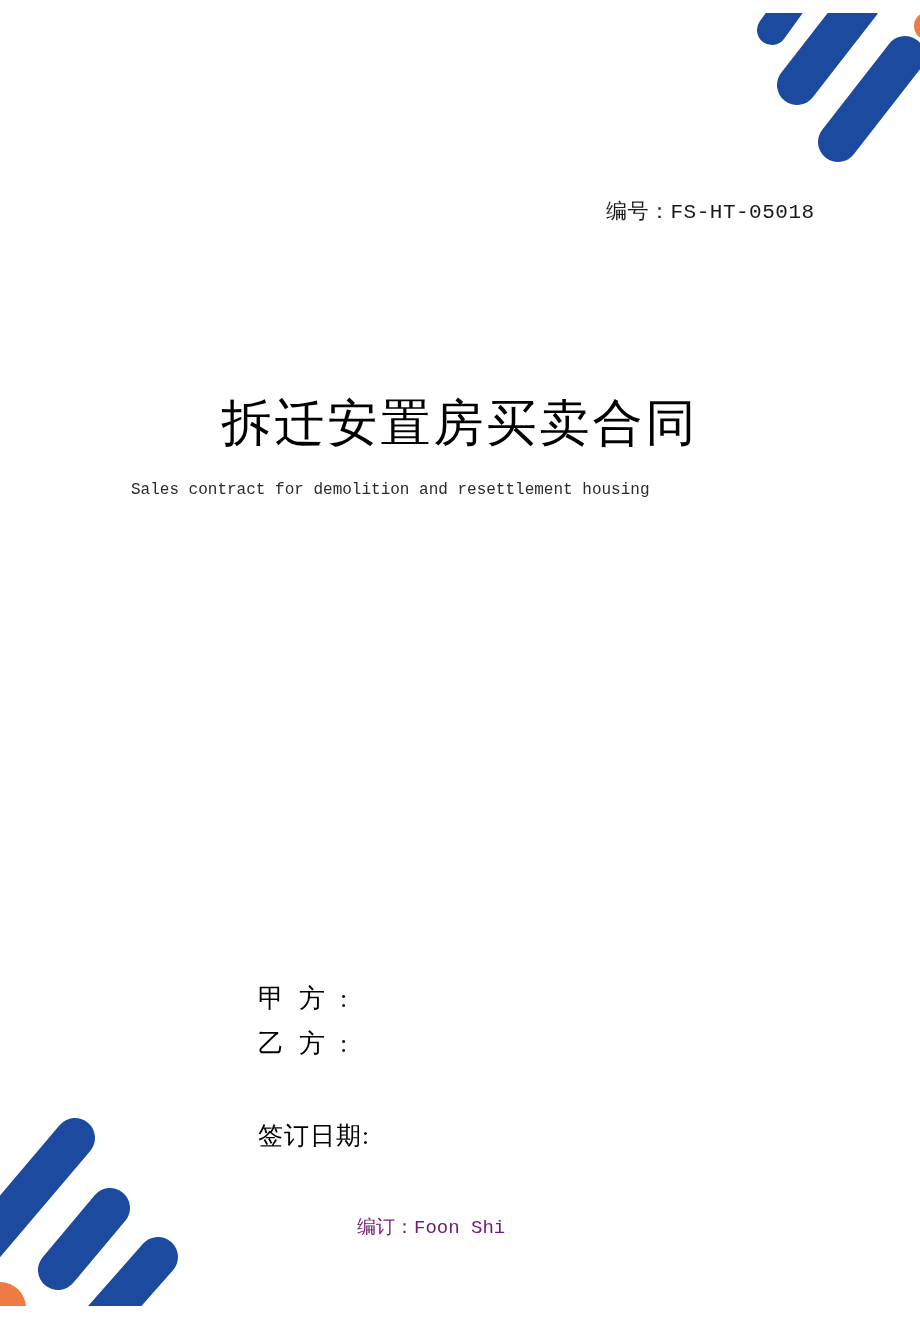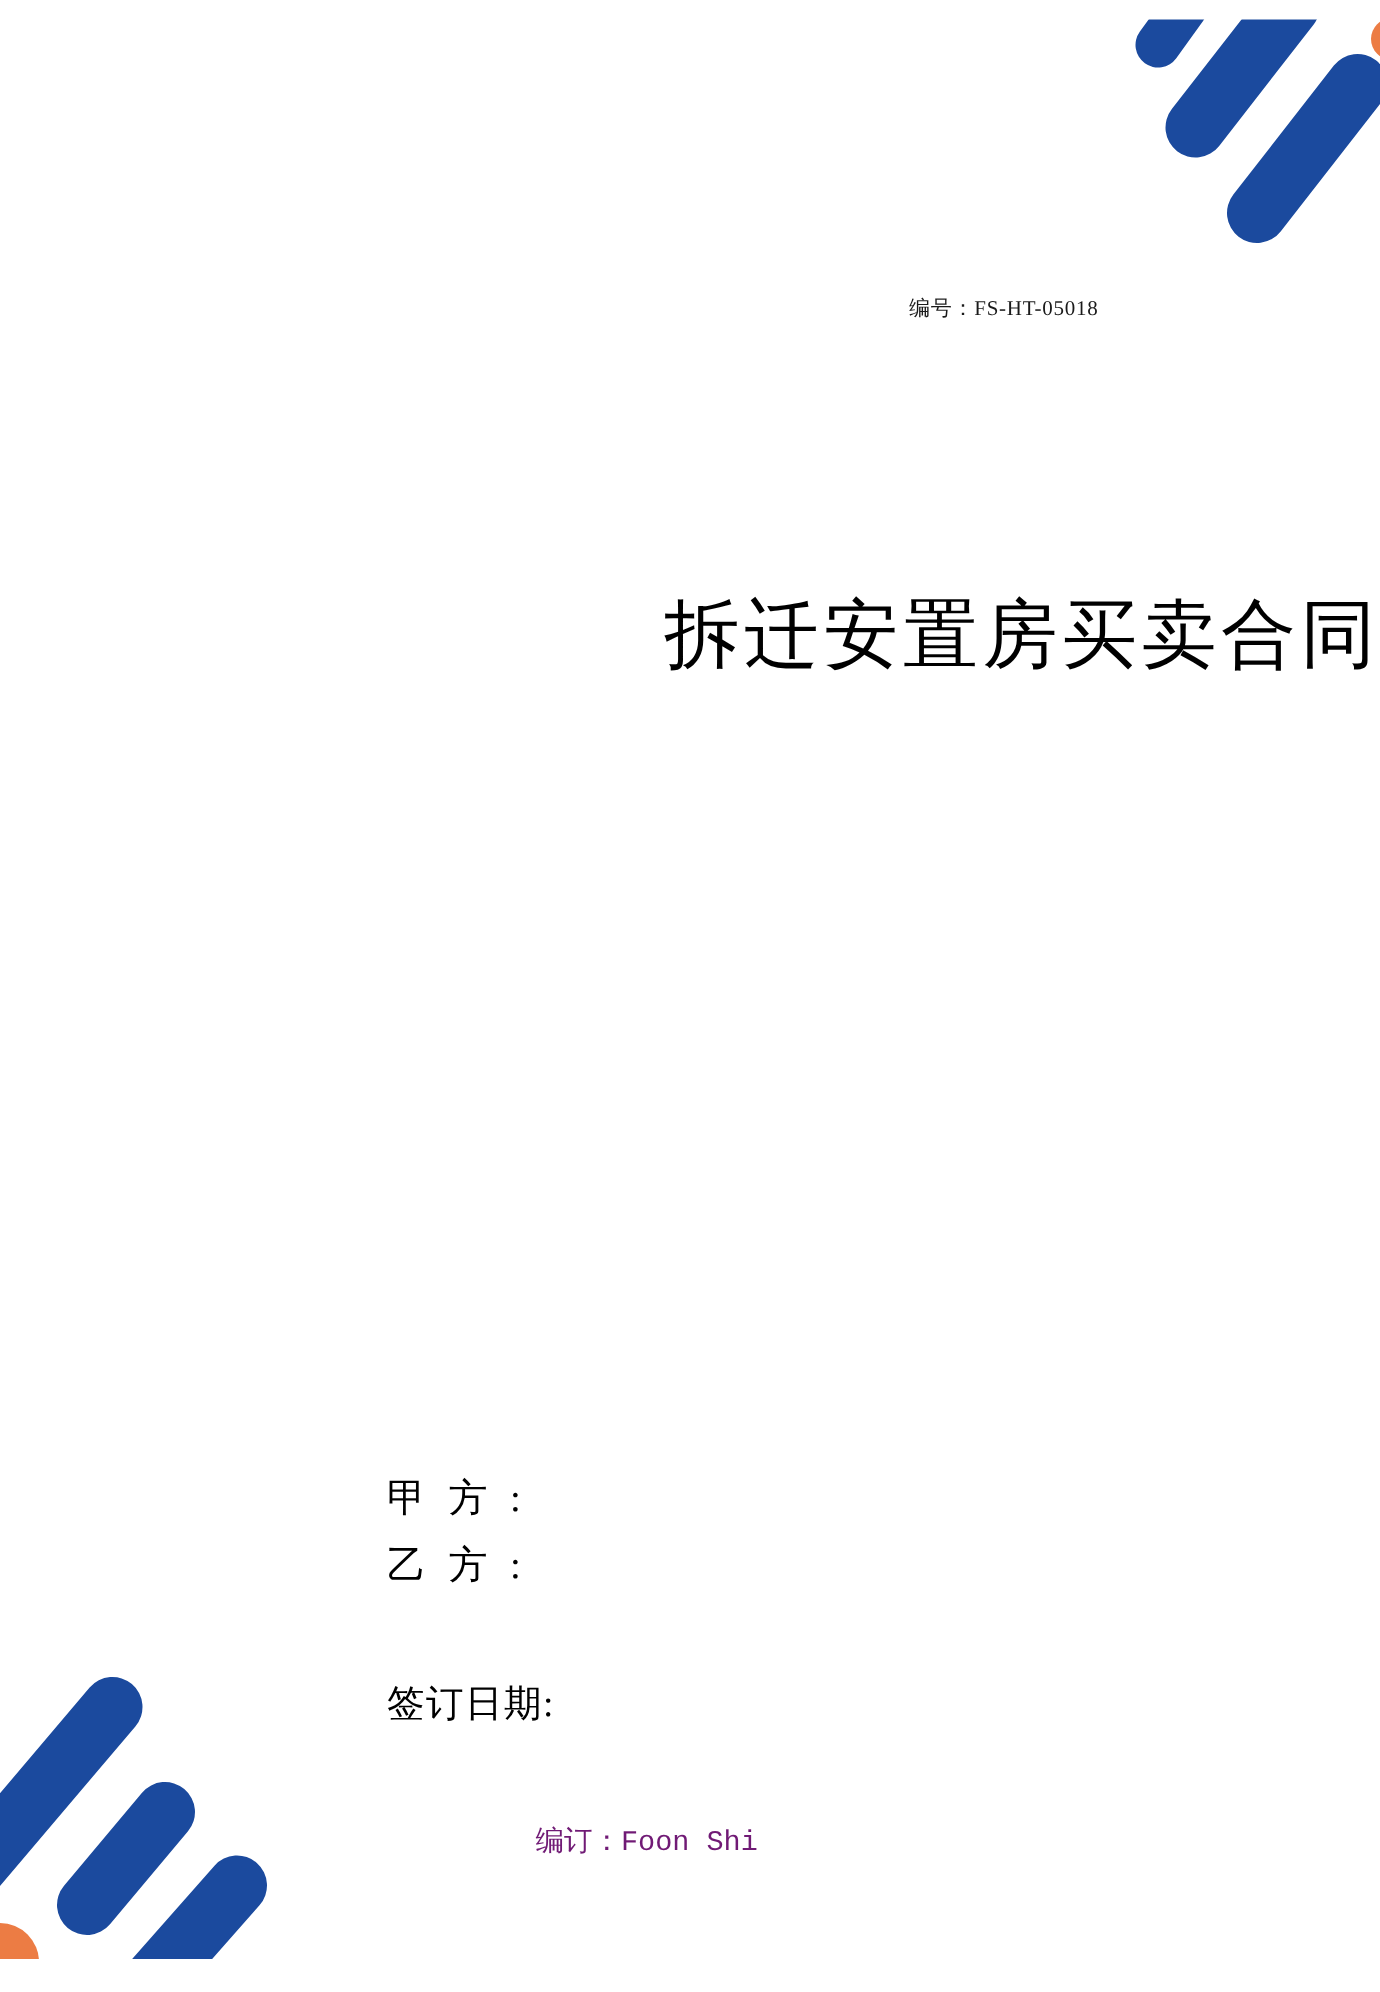--- a/index.html
+++ b/index.html
@@ -28,33 +28,33 @@
     fill: none;
   }
   .stripe-thin { stroke-width: 30; }
   .accent { fill: var(--logo-orange, #ec7c44); }
 
   
   .doc-number {
     position: absolute;
     left: 606px;
     top: 197px;
-    font-family: Liberation Serif, serif;
-    font-size: 14px;
+    font-family: Liberation Mono, monospace;
+    font-size: 21px;
     letter-spacing: 0.5px;
     color: #1a1a1a;
     white-space: nowrap;
   }
   .title {
     position: absolute;
     left: 0;
     top: 390px;
     width: 100%;
     margin: 0;
-    text-align: right;
+    text-align: center;
     font-family: "Liberation Serif", "DejaVu Serif", serif;
     font-weight: 400;
     font-size: 50px;
     letter-spacing: 3px;
     color: #000000;
     white-space: nowrap;
   }
   .subtitle {
     position: absolute;
     left: 131px;
@@ -92,20 +92,21 @@
     <line class="stripe stripe-thin" x1="37" y1="17" x2="55" y2="-8"></line>
     <line class="stripe" x1="62" y1="72" x2="125" y2="-9"></line>
     <line class="stripe" x1="103" y1="129" x2="170" y2="43"></line>
     <circle class="accent" cx="193" cy="13" r="14"></circle>
   </svg>
 
   <div class="doc-number">编号：FS-HT-05018</div>
 
   <h1 class="title">拆迁安置房买卖合同</h1>
 
+  <div class="subtitle">Sales contract for demolition and resettlement housing</div>
 
   <div class="field field-party-a">甲方:</div>
   <div class="field field-party-b">乙方:</div>
   <div class="field field-sign-date">签订日期:</div>
 
   <div class="compiler">编订：Foon Shi</div>
 
   <svg class="logo logo-bl" viewBox="0 0 200 196" aria-hidden="true">
     <line class="stripe" x1="75" y1="28" x2="-20" y2="140"></line>
     <line class="stripe" x1="110" y1="98" x2="58" y2="160"></line>

